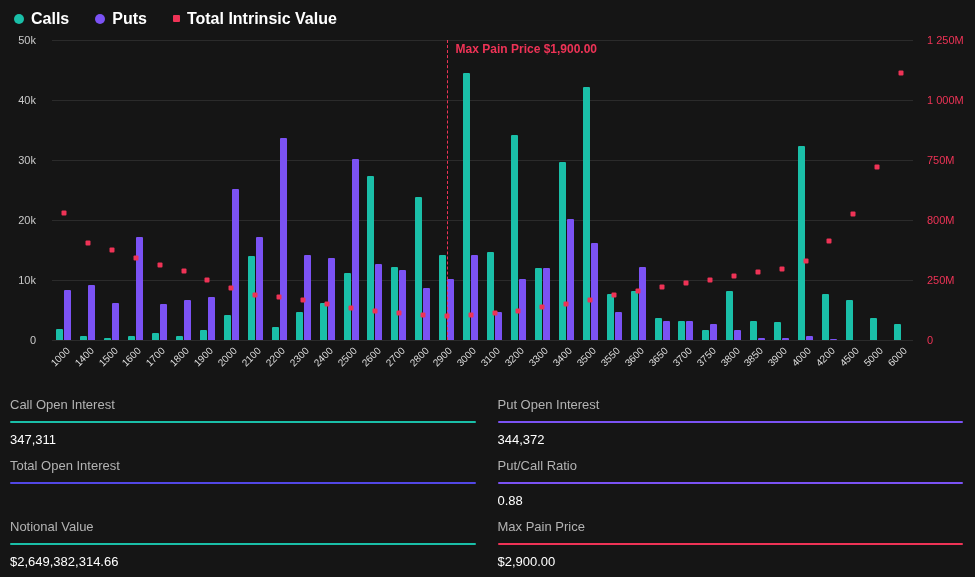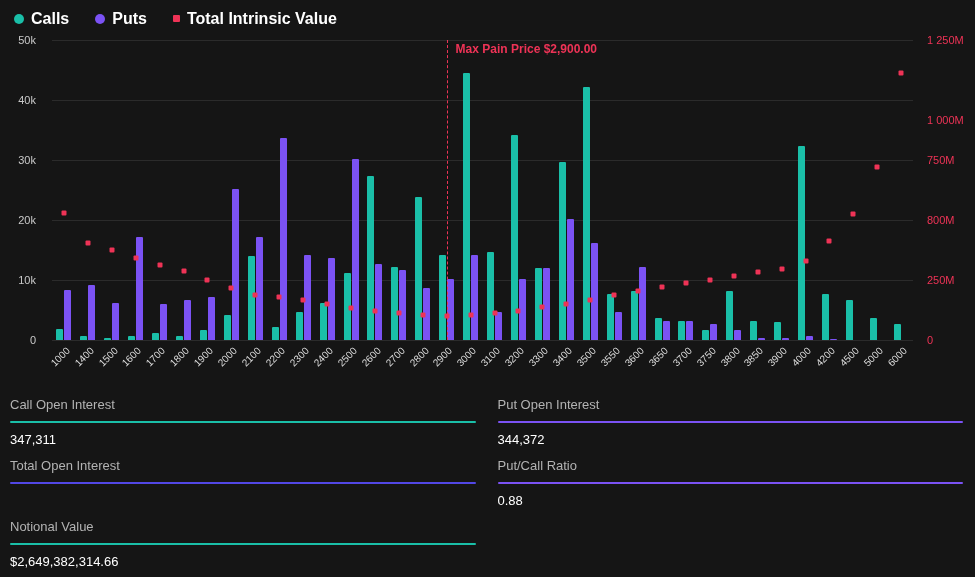--- a/index.html
+++ b/index.html
@@ -102,29 +102,29 @@
   <div class="y-axis left">
       <span style="top: 0%;">50k</span>
       <span style="top: 20%;">40k</span>
       <span style="top: 40%;">30k</span>
       <span style="top: 60%;">20k</span>
       <span style="top: 80%;">10k</span>
       <span style="top: 100%;">0</span>
     </div>
   <div class="y-axis right">
       <span style="top: 0%;">1 250M</span>
-      <span style="top: 20%; margin-top: 20px;">1 000M</span>
+      <span style="top: 20%;">1 000M</span>
       <span style="top: 40%;">750M</span>
       <span style="top: 60%;">800M</span>
       <span style="top: 80%;">250M</span>
       <span style="top: 100%;">0</span>
     </div>
   <div class="plot">
     <div class="maxpain-line" style="left: 45.8333%;"></div>
-    <div class="maxpain-label" style="left: calc(45.8333% + 9px);">Max Pain Price $2,900.00</div>
+    <div class="maxpain-label" style="left: calc(45.8333% + 9px);">Max Pain Price $1,900.00</div>
   <div class="gridline" style="top: 0%;"></div>
       <div class="gridline" style="top: 20%;"></div>
       <div class="gridline" style="top: 40%;"></div>
       <div class="gridline" style="top: 60%;"></div>
       <div class="gridline" style="top: 80%;"></div>
       <div class="gridline" style="top: 100%;"></div>
       <div class="groups">
         <div class="group">
           <div class="bar" style="background: rgb(26, 191, 168); height: 3.8%; min-height: 1px;"></div>
           <div class="bar" style="background: rgb(123, 82, 244); height: 16.8%; min-height: 1px;"></div>
@@ -437,13 +437,18 @@
     <div class="stat">
       <div class="stat-label">Put/Call Ratio</div>
       <div class="stat-rule" style="background: rgb(123, 82, 244);"></div>
       <div class="stat-value">0.88</div>
     </div>
     <div class="stat">
       <div class="stat-label">Notional Value</div>
       <div class="stat-rule" style="background: rgb(26, 191, 168);"></div>
       <div class="stat-value">$2,649,382,314.66</div>
     </div>
+    <div class="stat">
+      <div class="stat-label">Max Pain Price</div>
+      <div class="stat-rule" style="background: rgb(238, 51, 86);"></div>
+      <div class="stat-value">$2,900.00</div>
+    </div>
   </div>
 
 </body></html>

